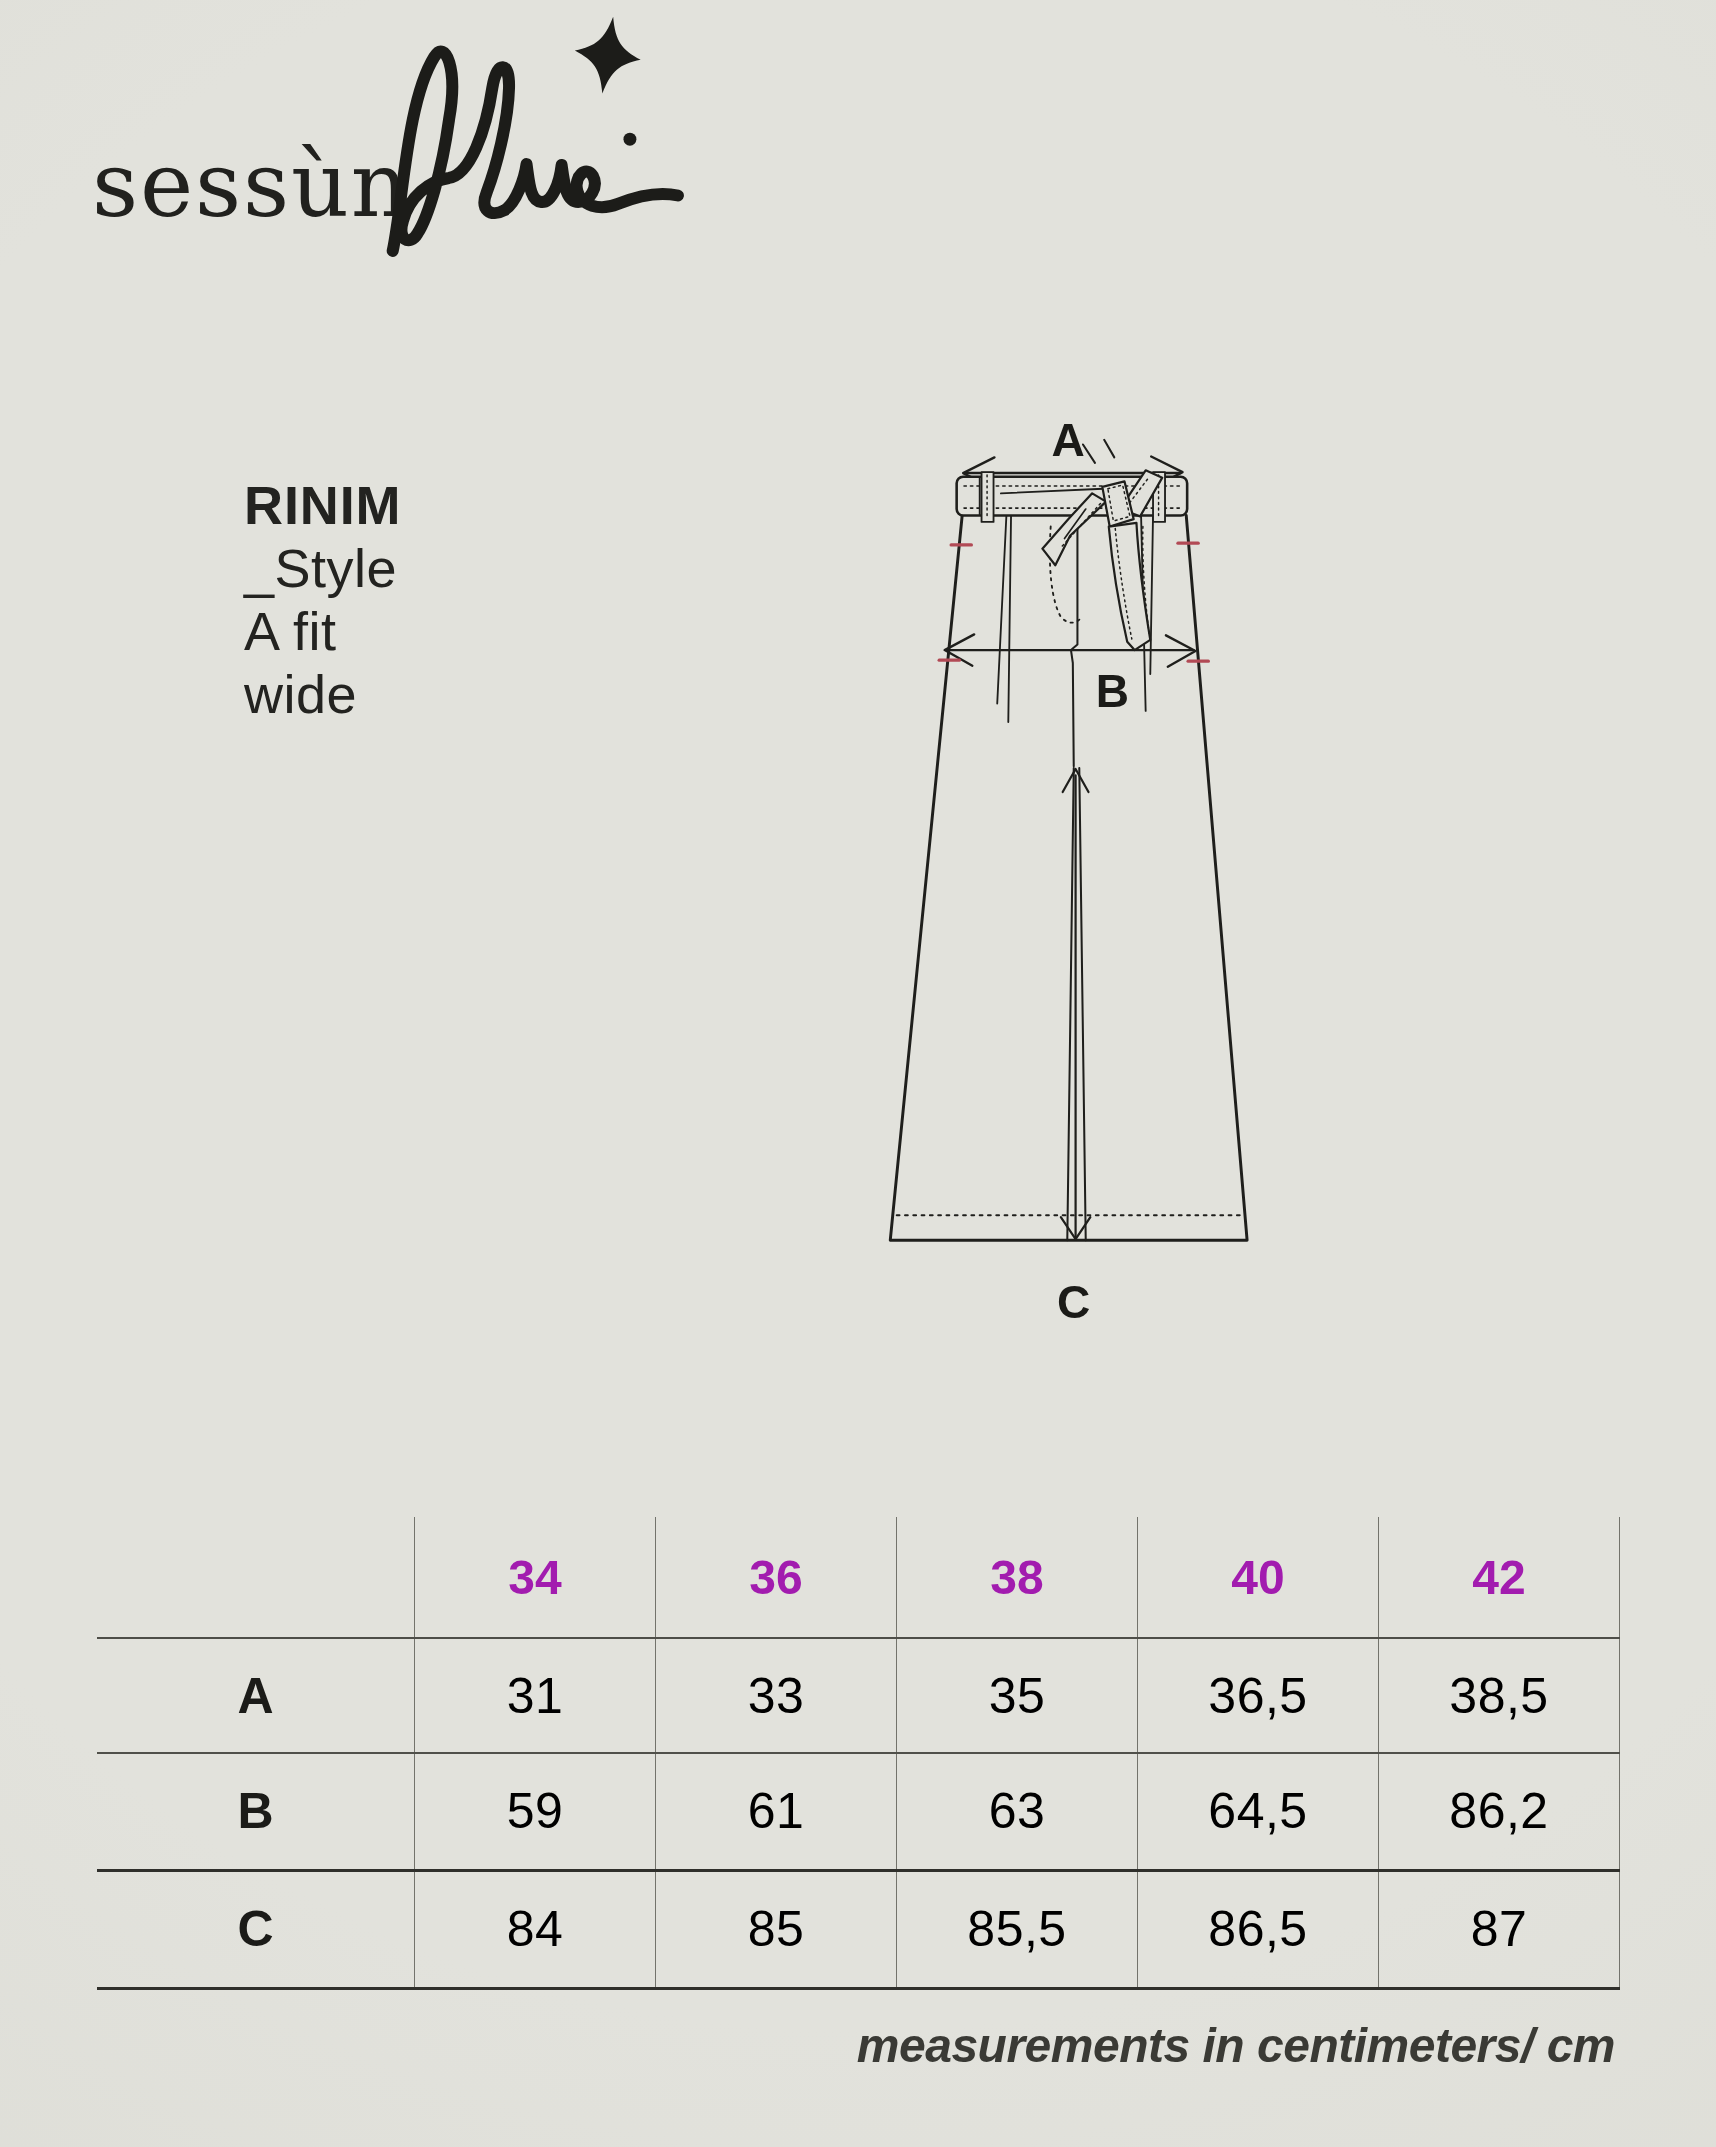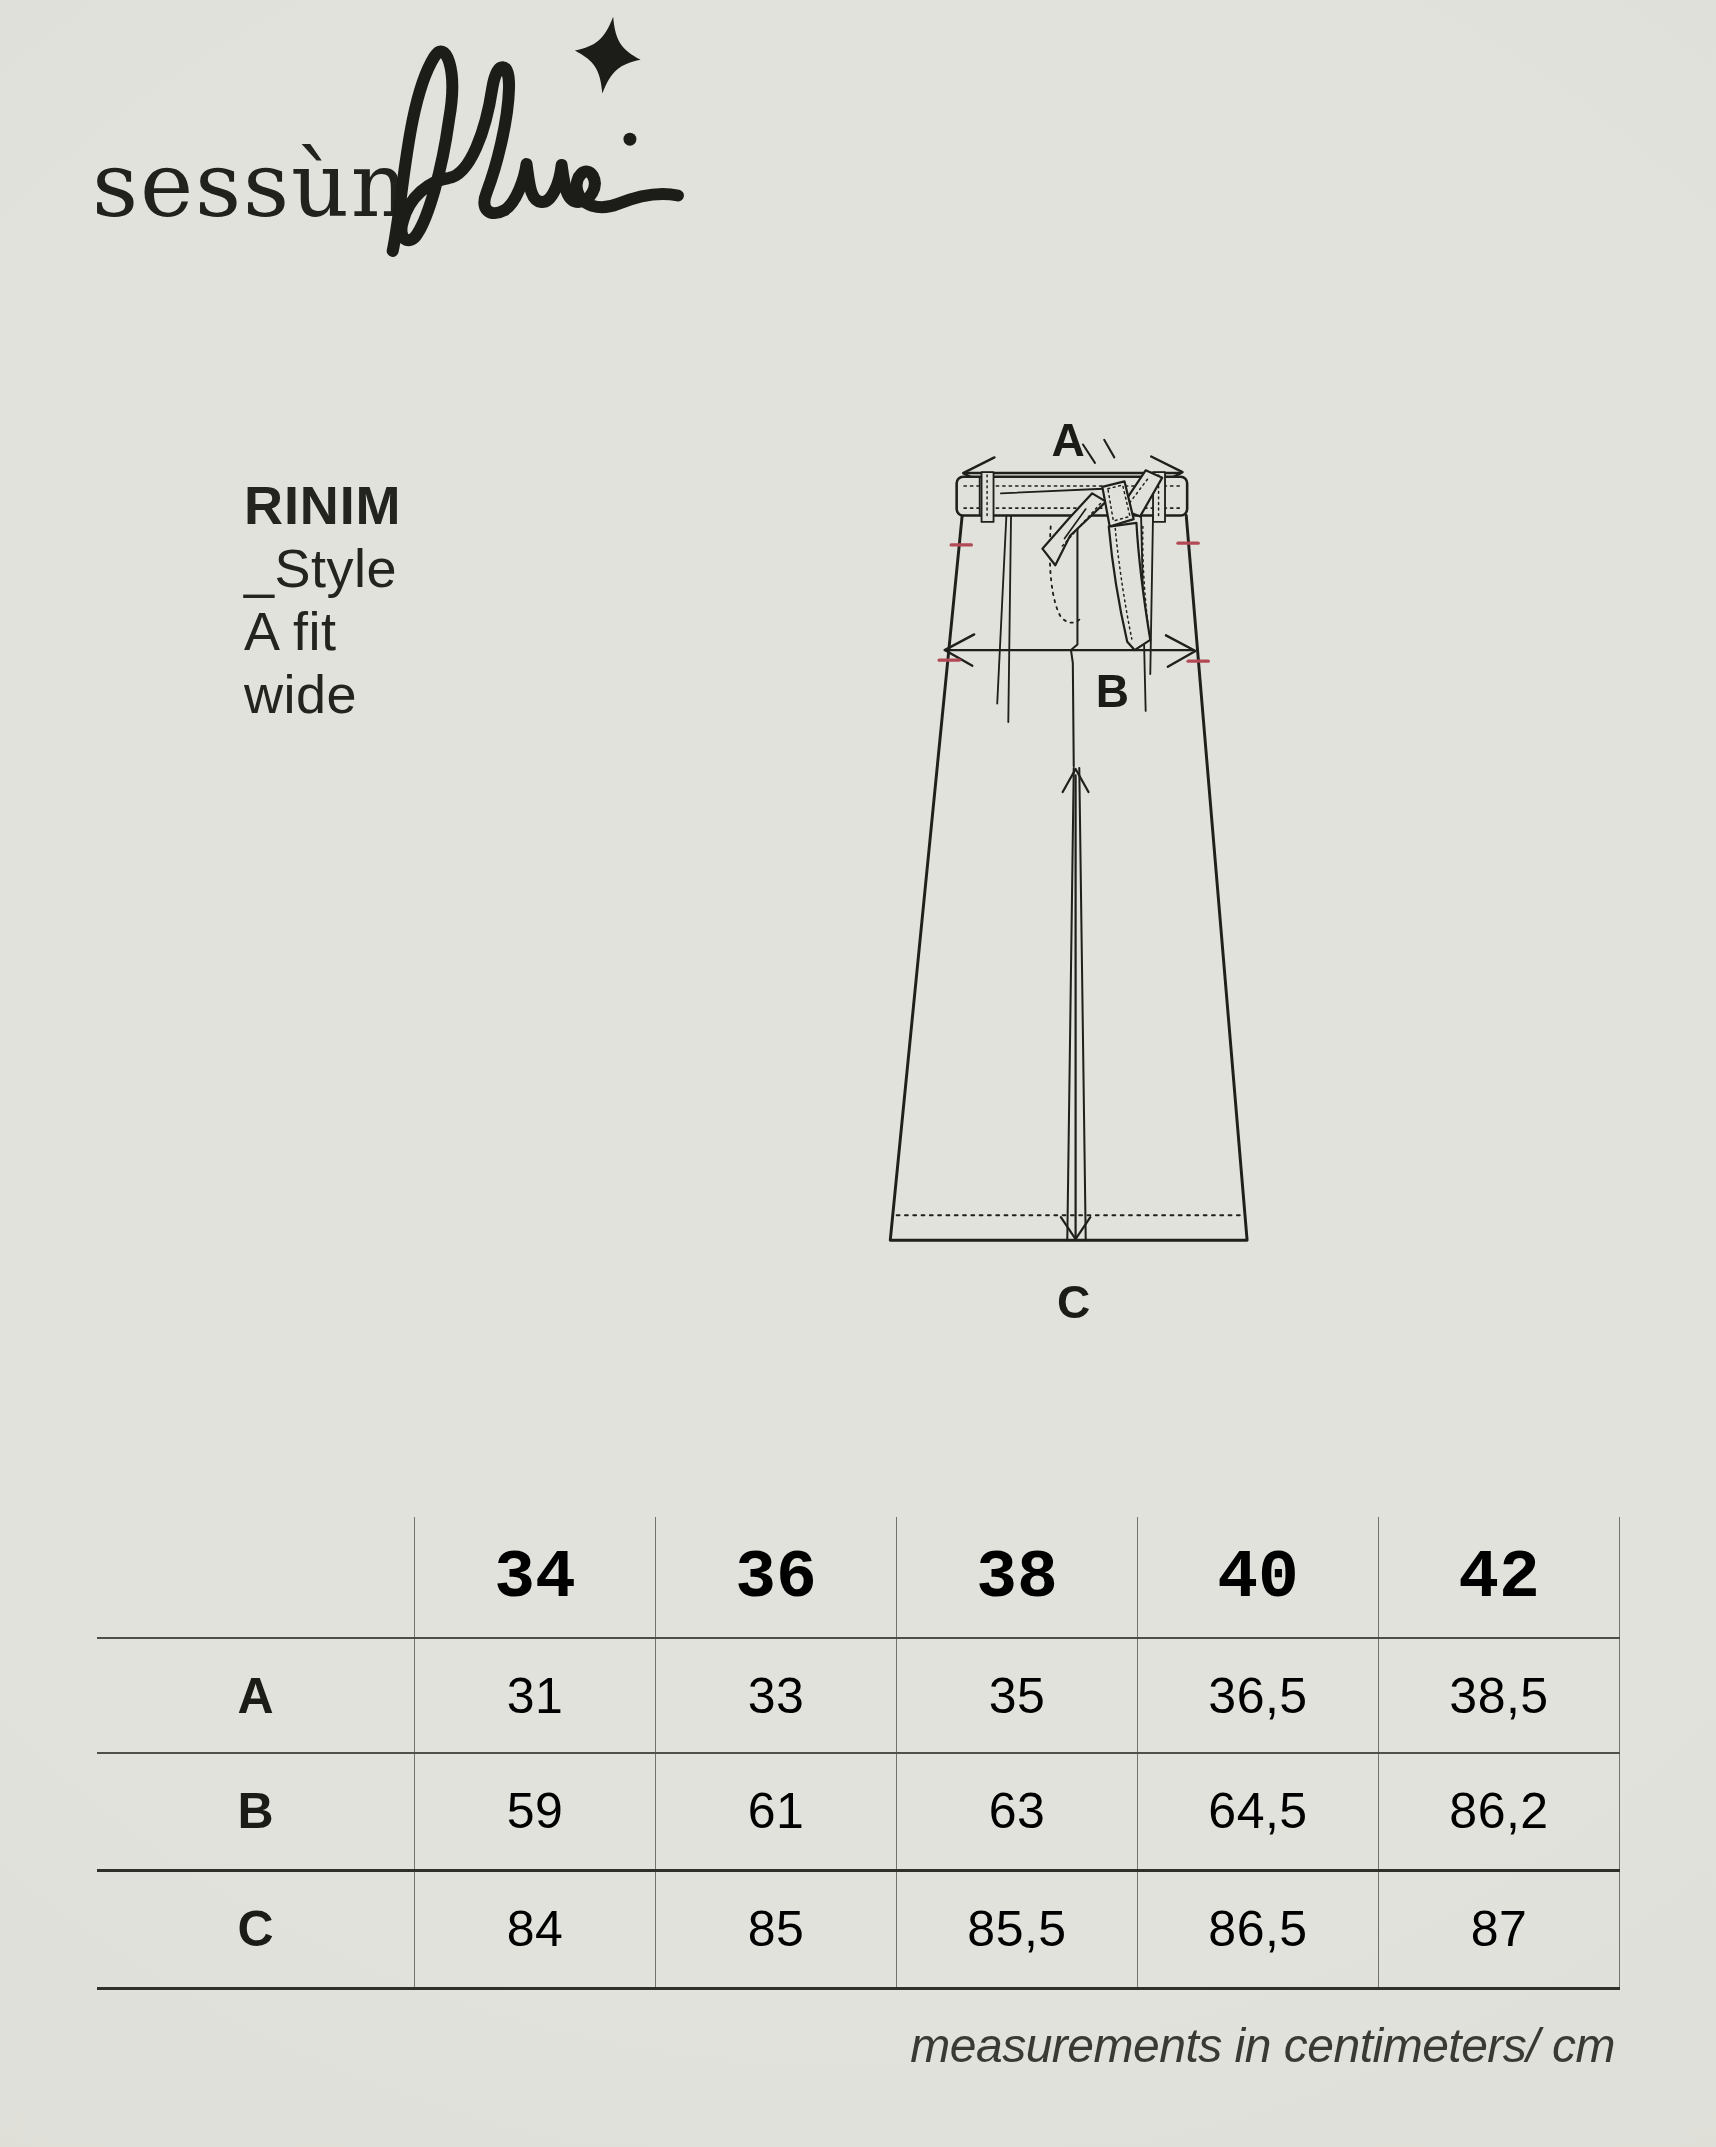--- a/index.html
+++ b/index.html
@@ -25,27 +25,28 @@
   .size-table .cs{width:240px;border-left:1.8px solid #73736c;}
   .size-table .last{border-right:1.8px solid #73736c;}
   .size-table tr.hdr{height:121px;}
   .size-table tr.rA{height:115px;}
   .size-table tr.rB{height:117px;}
   .size-table tr.rC{height:118px;}
   .size-table tr.hdr td,.size-table tr.hdr th{border-bottom:2.8px solid #4e4e48;}
   .size-table tr.rA td{border-bottom:2.8px solid #50504a;}
   .size-table tr.rB td{border-bottom:3.7px solid #2f2f2b;}
   .size-table tr.rC td{border-bottom:3.7px solid #2f2f2b;}
-  .sz{font-size:68px;font-weight:bold;color:#000000;font-family:Liberation Mono, monospace;}
+  .sz{font-size:48px;font-weight:bold;color:#a21caf;}
   .rl{font-size:50px;font-weight:bold;color:#1b1b18;}
   .val{font-size:50px;font-weight:normal;color:#000000;letter-spacing:0.5px;}
   
   .note{
     right:102px;top:2018px;font-size:48px;font-style:italic;color:#3a3a35;
     letter-spacing:-0.5px;
+    font-weight:bold;
   }
   svg text{font-family:"Liberation Sans", sans-serif;}
 </style>
 </head>
 <body>
 
 <div class="abs brand">sessùn</div>
 
 <svg class="abs" style="left:305px;top:9.2px;" width="480" height="277" viewBox="0 0 520 300">
   <path d="M 95 262 C 106 212, 110 100, 140 52 C 152 32, 166 64, 156 120

